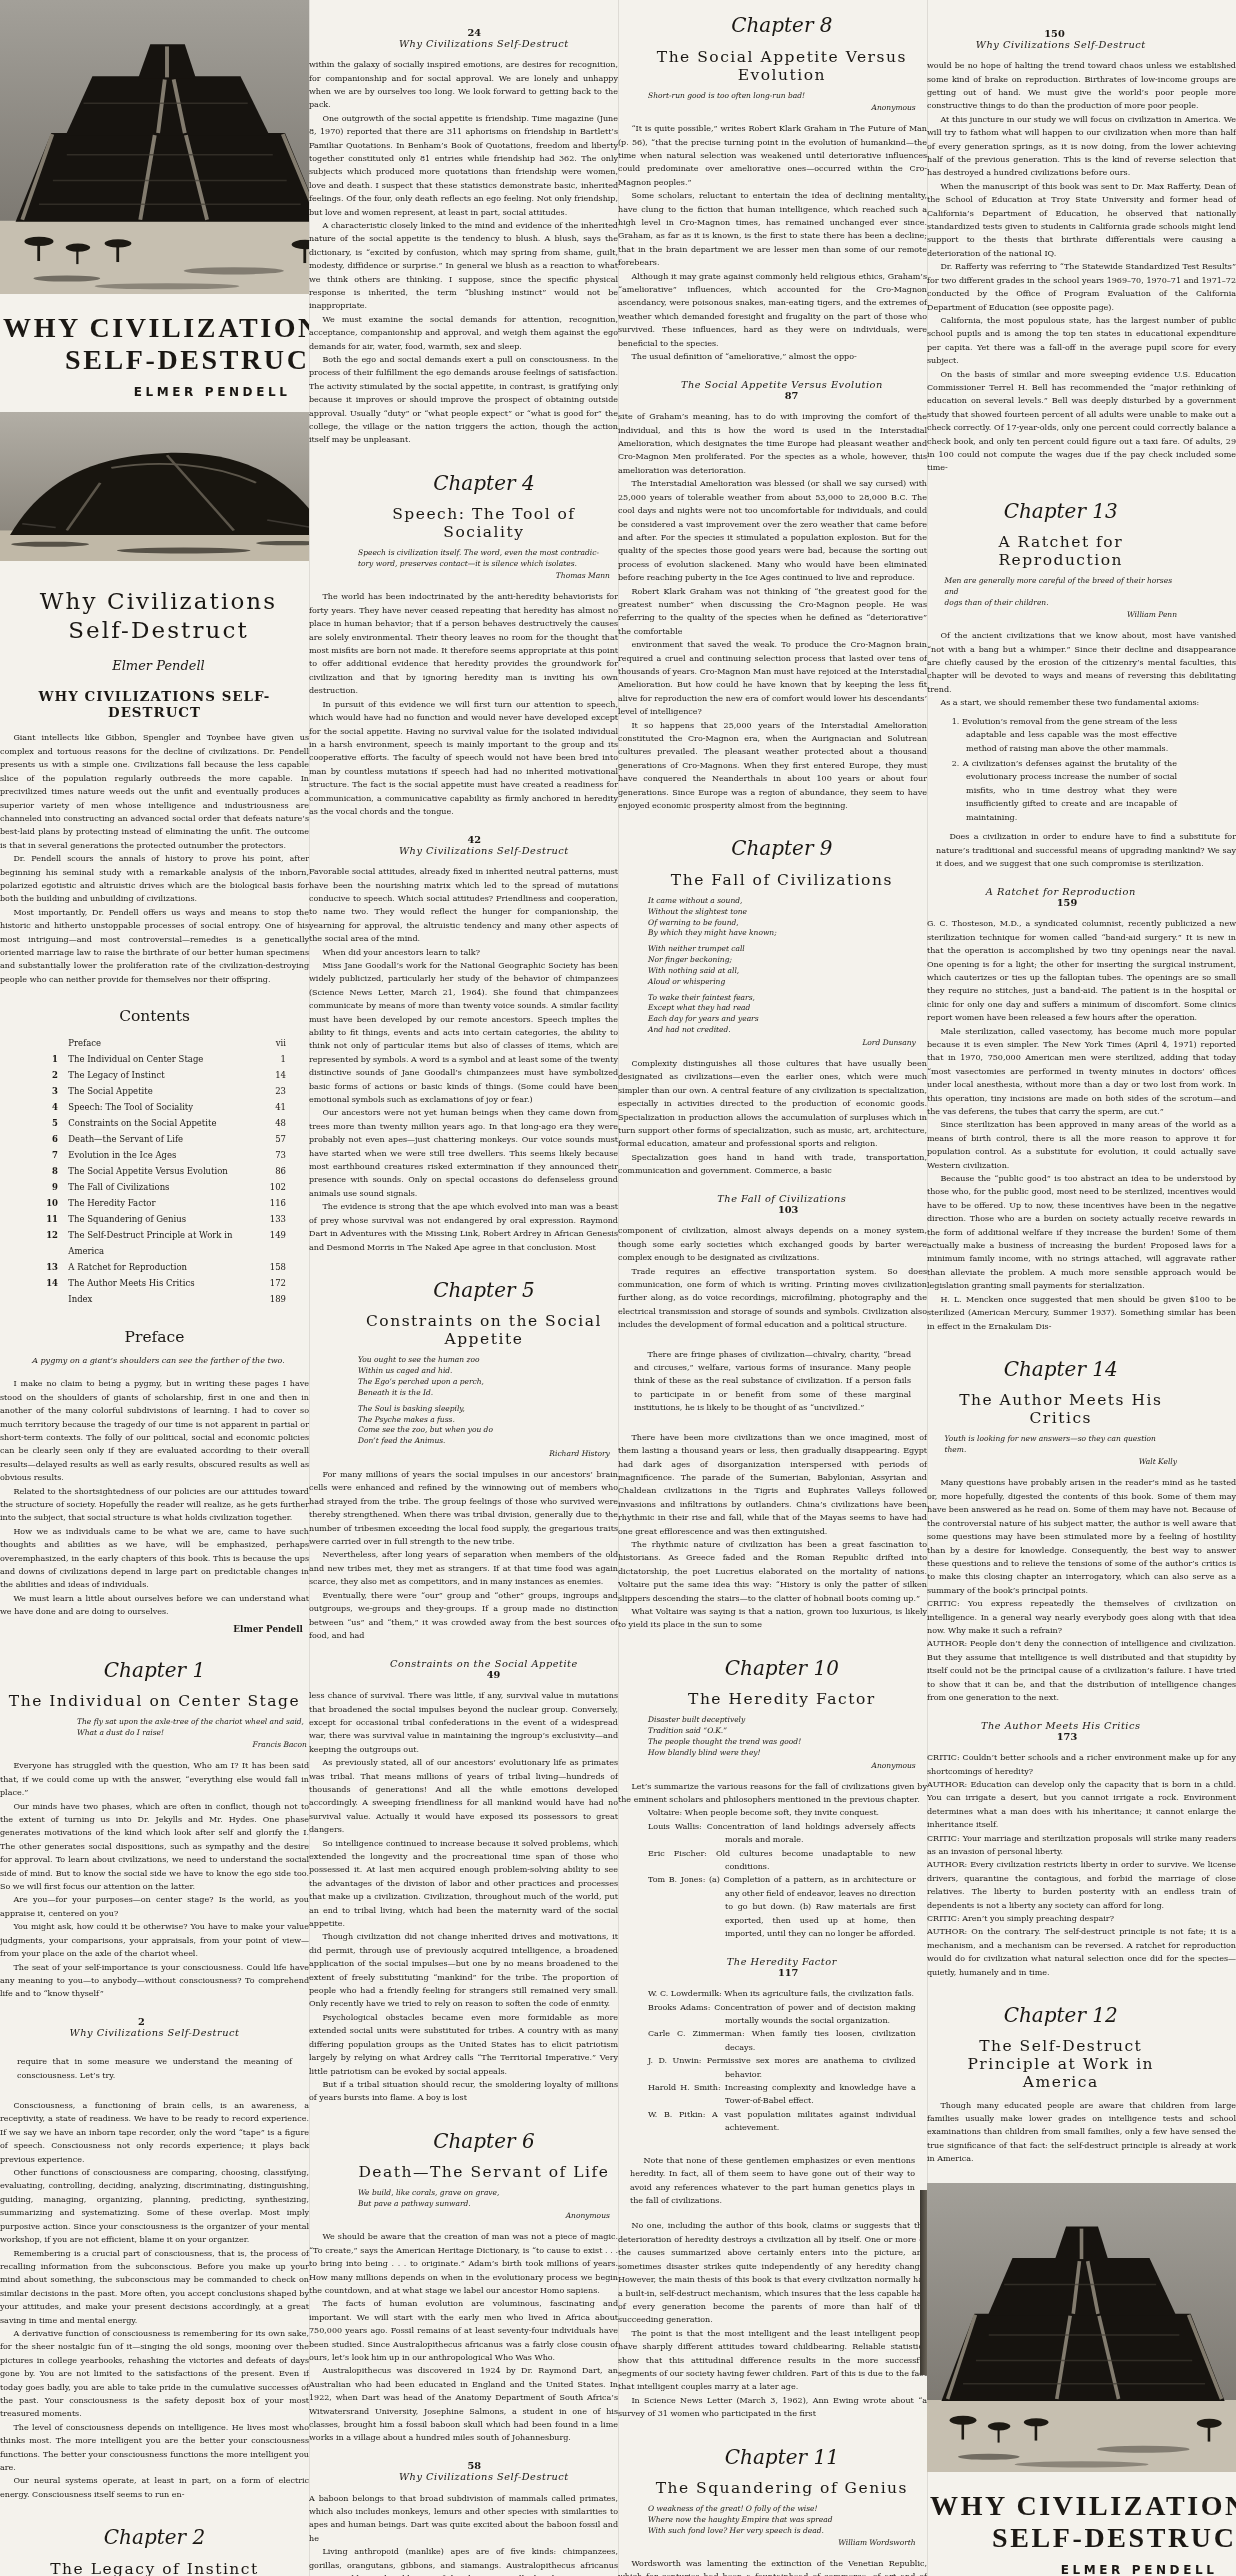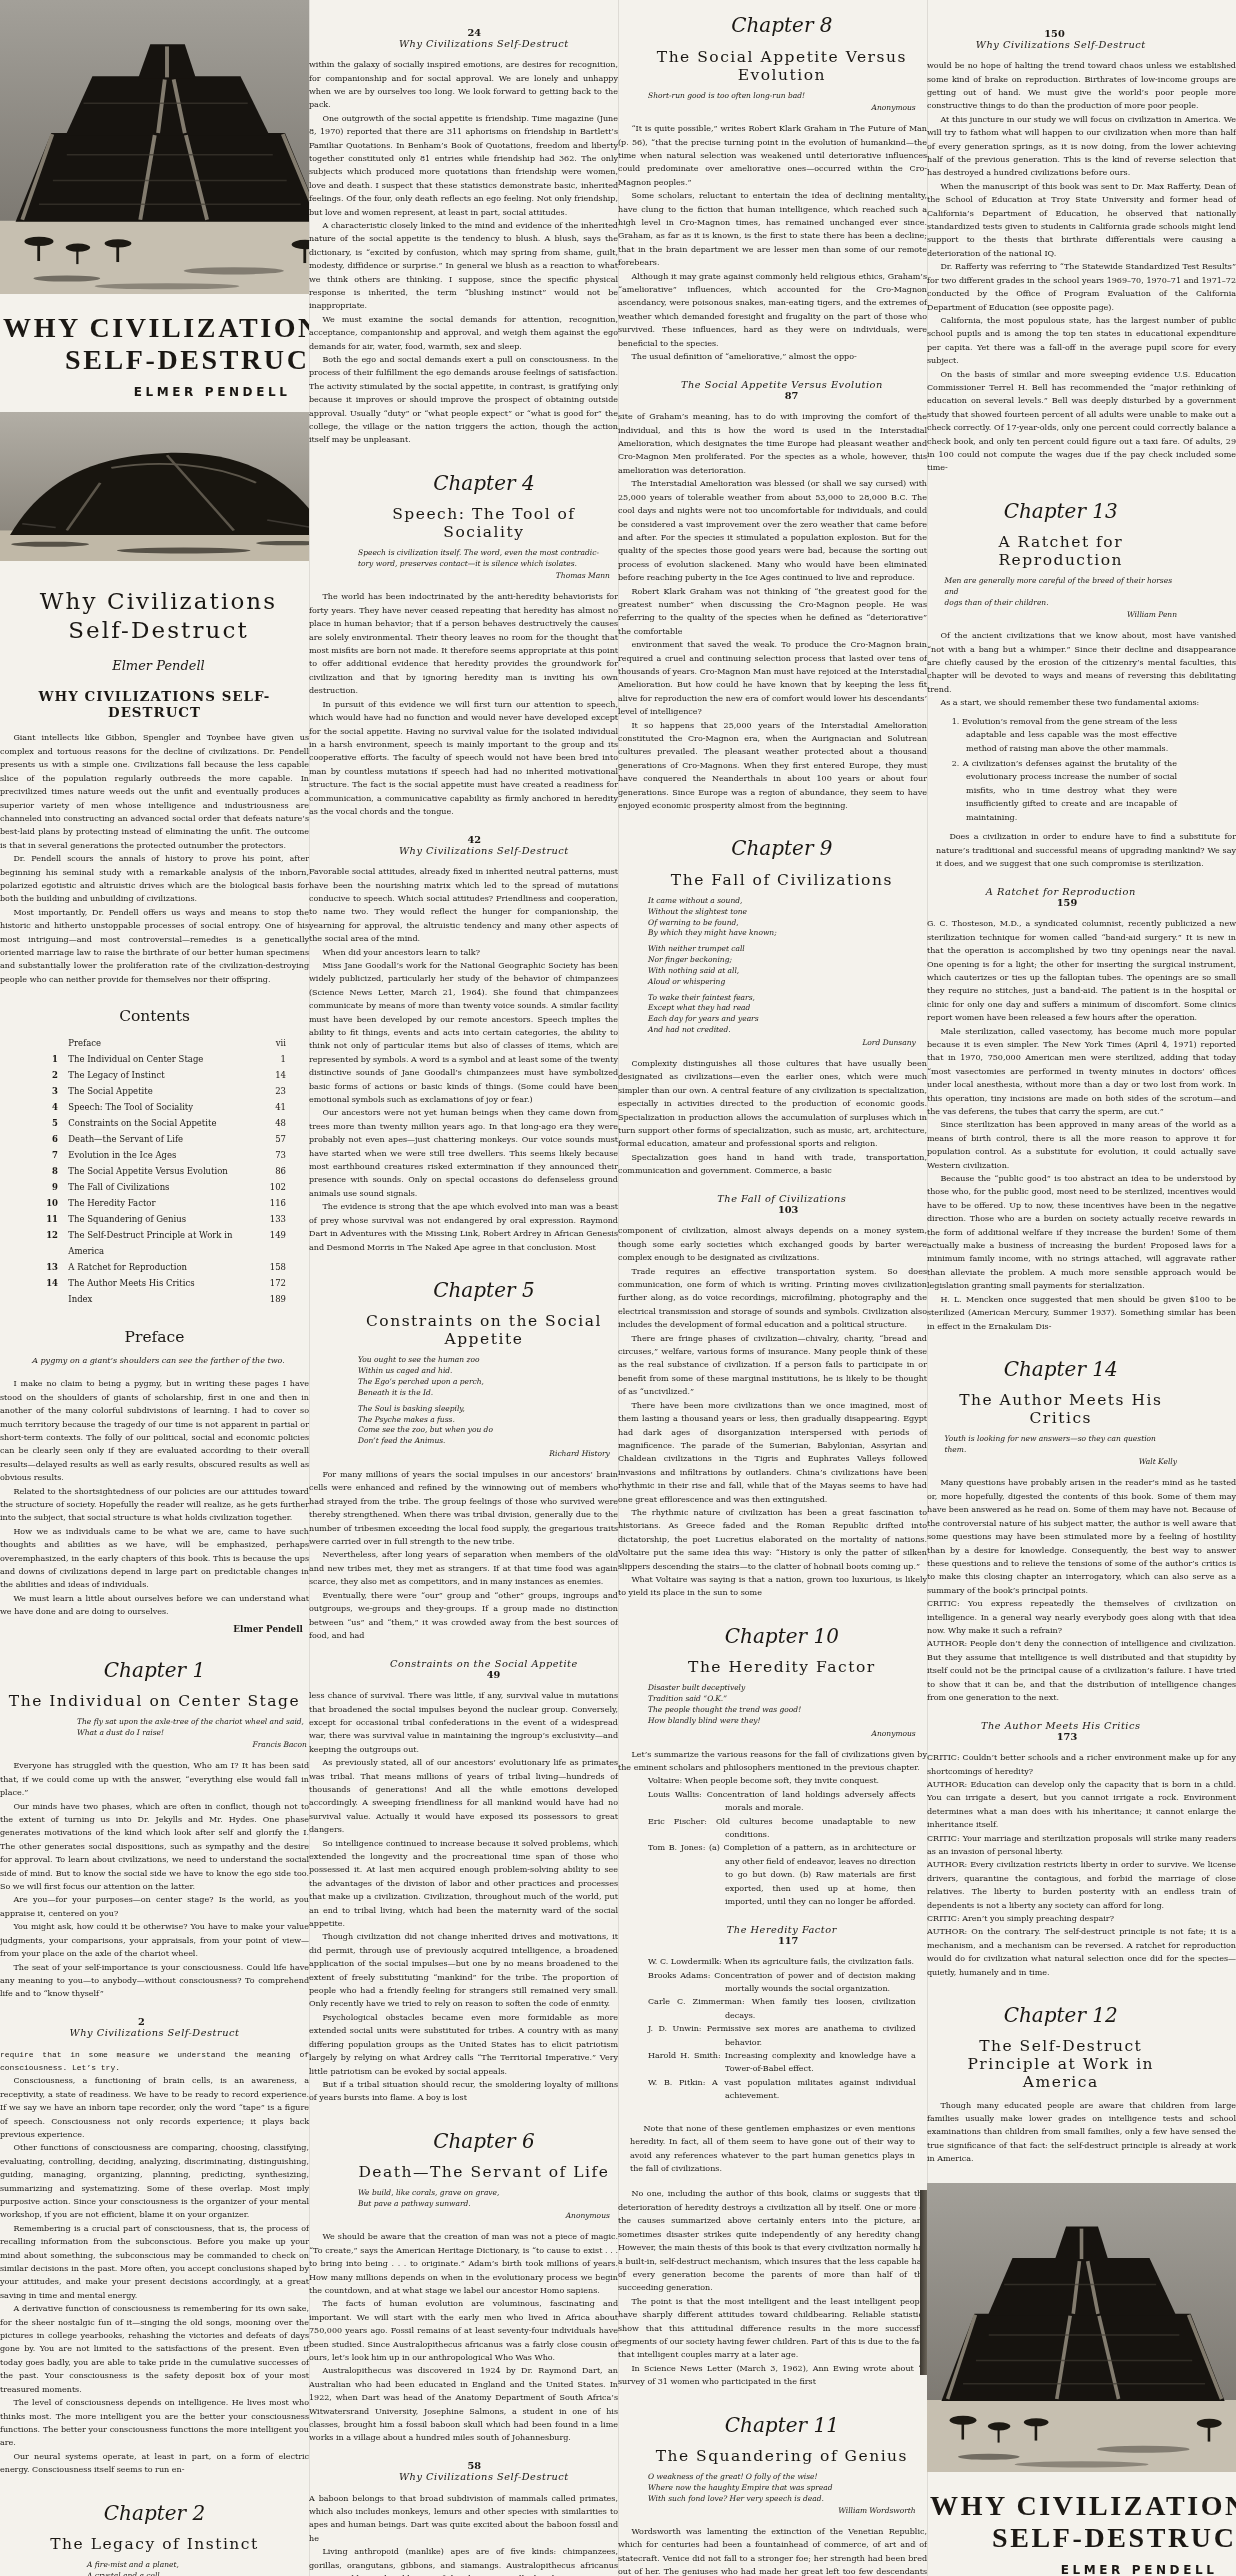--- a/index.html
+++ b/index.html
@@ -254,21 +254,21 @@
         </div>
         <p class="para tx" style="margin: 0px;">Everyone has struggled with the question, Who am I? It has been said that, if we could come up with the answer, “everything else would fall in place.”</p>
         <p class="para tx" style="margin: 0px;">Our minds have two phases, which are often in conflict, though not to the extent of turning us into Dr. Jekylls and Mr. Hydes. One phase generates motivations of the kind which look after self and glorify the I. The other generates social dispositions, such as sympathy and the desire for approval. To learn about civilizations, we need to understand the social side of mind. But to know the social side we have to know the ego side too. So we will first focus our attention on the latter.</p>
         <p class="para tx" style="margin: 0px;">Are you—for your purposes—on center stage? Is the world, as you appraise it, centered on you?</p>
         <p class="para tx" style="margin: 0px;">You might ask, how could it be otherwise? You have to make your value judgments, your comparisons, your appraisals, from your point of view—from your place on the axle of the chariot wheel.</p>
         <p class="para tx" style="margin: 0px;">The seat of your self-importance is your consciousness. Could life have any meaning to you—to anybody—without consciousness? To comprehend life and to “know thyself”</p>
         <div class="pagehead tx">
           <span class="ph-n">2</span>
           <span class="ph-t">Why Civilizations Self-Destruct</span>
         </div>
-        <p class="para tx noind" style="margin: 0px; font-family: Liberation Mono, monospace;">require that in some measure we understand the meaning of consciousness. Let’s try.</p>
+        <p class="para tx noind" style="margin: 17px;">require that in some measure we understand the meaning of consciousness. Let’s try.</p>
         <p class="para tx" style="margin: 0px;">Consciousness, a functioning of brain cells, is an awareness, a receptivity, a state of readiness. We have to be ready to record experience. If we say we have an inborn tape recorder, only the word “tape” is a figure of speech. Consciousness not only records experience; it plays back previous experience.</p>
         <p class="para tx" style="margin: 0px;">Other functions of consciousness are comparing, choosing, classifying, evaluating, controlling, deciding, analyzing, discriminating, distinguishing, guiding, managing, organizing, planning, predicting, synthesizing, summarizing and systematizing. Some of these overlap. Most imply purposive action. Since your consciousness is the organizer of your mental workshop, if you are not efficient, blame it on your organizer.</p>
         <p class="para tx" style="margin: 0px;">Remembering is a crucial part of consciousness, that is, the process of recalling information from the subconscious. Before you make up your mind about something, the subconscious may be commanded to check on similar decisions in the past. More often, you accept conclusions shaped by your attitudes, and make your present decisions accordingly, at a great saving in time and mental energy.</p>
         <p class="para tx" style="margin: 0px;">A derivative function of consciousness is remembering for its own sake, for the sheer nostalgic fun of it—singing the old songs, mooning over the pictures in college yearbooks, rehashing the victories and defeats of days gone by. You are not limited to the satisfactions of the present. Even if today goes badly, you are able to take pride in the cumulative successes of the past. Your consciousness is the safety deposit box of your most treasured moments.</p>
         <p class="para tx" style="margin: 0px;">The level of consciousness depends on intelligence. He lives most who thinks most. The more intelligent you are the better your consciousness functions. The better your consciousness functions the more intelligent you are.</p>
         <p class="para tx" style="margin: 0px;">Our neural systems operate, at least in part, on a form of electric energy. Consciousness itself seems to run en-</p>
         <div class="chapter tx">
           <div class="ch-label">Chapter 2</div>
           <div class="ch-title">The Legacy of Instinct</div>
         </div>
@@ -405,21 +405,21 @@
           <div class="q-attr">Lord Dunsany</div>
         </div>
         <p class="para tx" style="margin: 0px;">Complexity distinguishes all those cultures that have usually been designated as civilizations—even the earlier ones, which were much simpler than our own. A central feature of any civilization is specialization, especially in activities directed to the production of economic goods. Specialization in production allows the accumulation of surpluses which in turn support other forms of specialization, such as music, art, architecture, formal education, amateur and professional sports and religion.</p>
         <p class="para tx" style="margin: 0px;">Specialization goes hand in hand with trade, transportation, communication and government. Commerce, a basic</p>
         <div class="pagehead tx right">
           <span class="ph-t">The Fall of Civilizations</span>
           <span class="ph-n">103</span>
         </div>
         <p class="para tx noind" style="margin: 0px;">component of civilization, almost always depends on a money system, though some early societies which exchanged goods by barter were complex enough to be designated as civilizations.</p>
         <p class="para tx" style="margin: 0px;">Trade requires an effective transportation system. So does communication, one form of which is writing. Printing moves civilization further along, as do voice recordings, microfilming, photography and the electrical transmission and storage of sounds and symbols. Civilization also includes the development of formal education and a political structure.</p>
-        <p class="para tx" style="margin: 0px;">There are fringe phases of civilization—chivalry, charity, “bread and circuses,” welfare, various forms of insurance. Many people think of these as the real substance of civilization. If a person fails to participate in or benefit from some of these marginal institutions, he is likely to be thought of as “uncivilized.”</p>
+        <p class="para tx" style="margin: 16px;">There are fringe phases of civilization—chivalry, charity, “bread and circuses,” welfare, various forms of insurance. Many people think of these as the real substance of civilization. If a person fails to participate in or benefit from some of these marginal institutions, he is likely to be thought of as “uncivilized.”</p>
         <p class="para tx" style="margin: 0px;">There have been more civilizations than we once imagined, most of them lasting a thousand years or less, then gradually disappearing. Egypt had dark ages of disorganization interspersed with periods of magnificence. The parade of the Sumerian, Babylonian, Assyrian and Chaldean civilizations in the Tigris and Euphrates Valleys followed invasions and infiltrations by outlanders. China’s civilizations have been rhythmic in their rise and fall, while that of the Mayas seems to have had one great efflorescence and was then extinguished.</p>
         <p class="para tx" style="margin: 0px;">The rhythmic nature of civilization has been a great fascination to historians. As Greece faded and the Roman Republic drifted into dictatorship, the poet Lucretius elaborated on the mortality of nations. Voltaire put the same idea this way: “History is only the patter of silken slippers descending the stairs—to the clatter of hobnail boots coming up.”</p>
         <p class="para tx" style="margin: 0px;">What Voltaire was saying is that a nation, grown too luxurious, is likely to yield its place in the sun to some</p>
         <div class="chapter tx">
           <div class="ch-label">Chapter 10</div>
           <div class="ch-title">The Heredity Factor</div>
         </div>
         <div class="poem tx">
           <div class="q-line">Disaster built deceptively</div>
           <div class="q-line">Tradition said “O.K.”</div>

